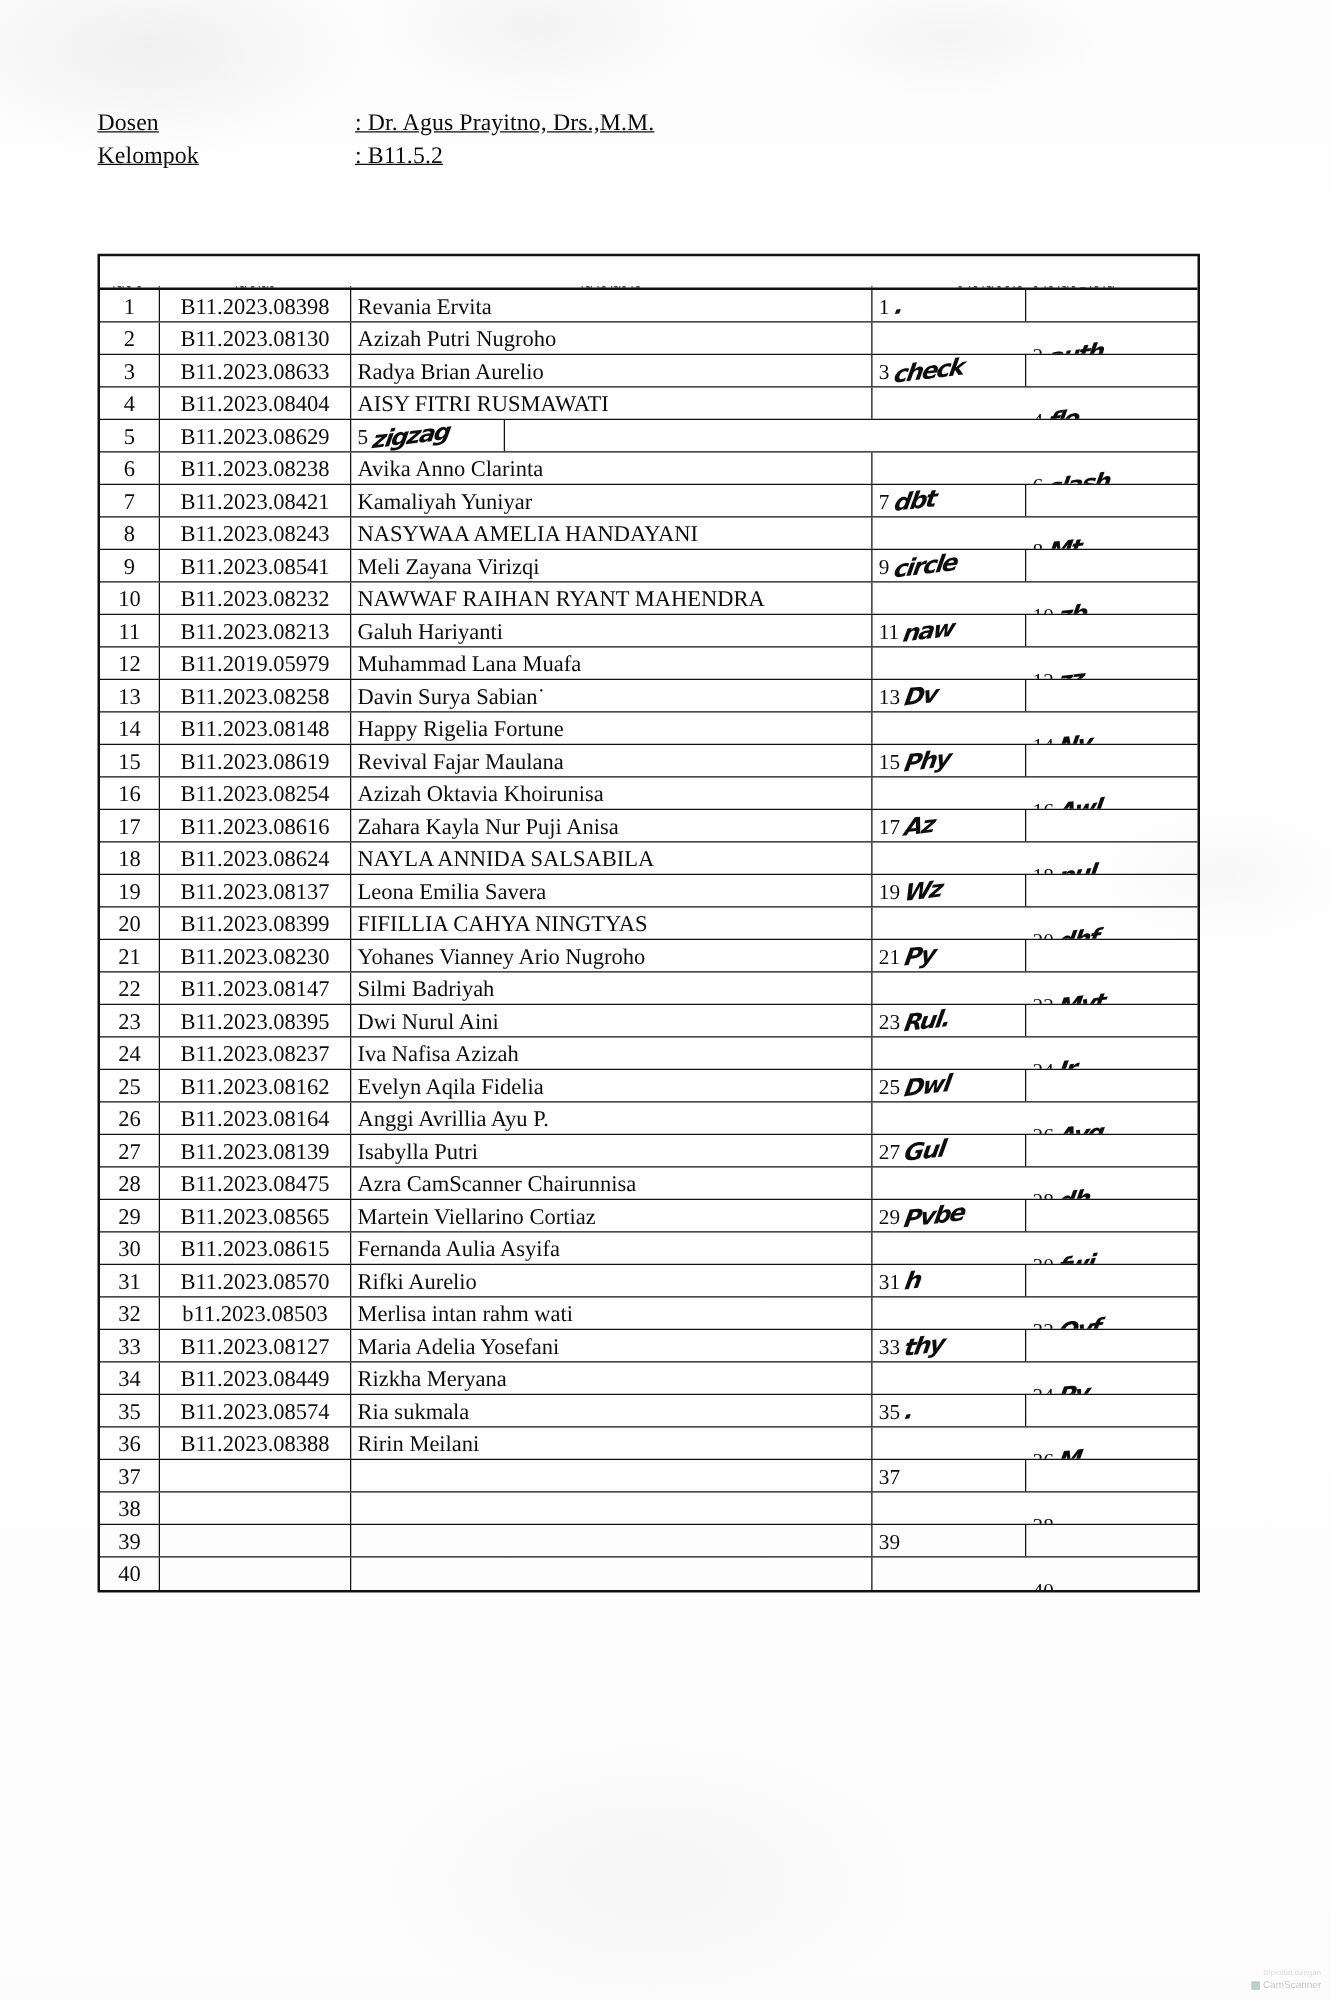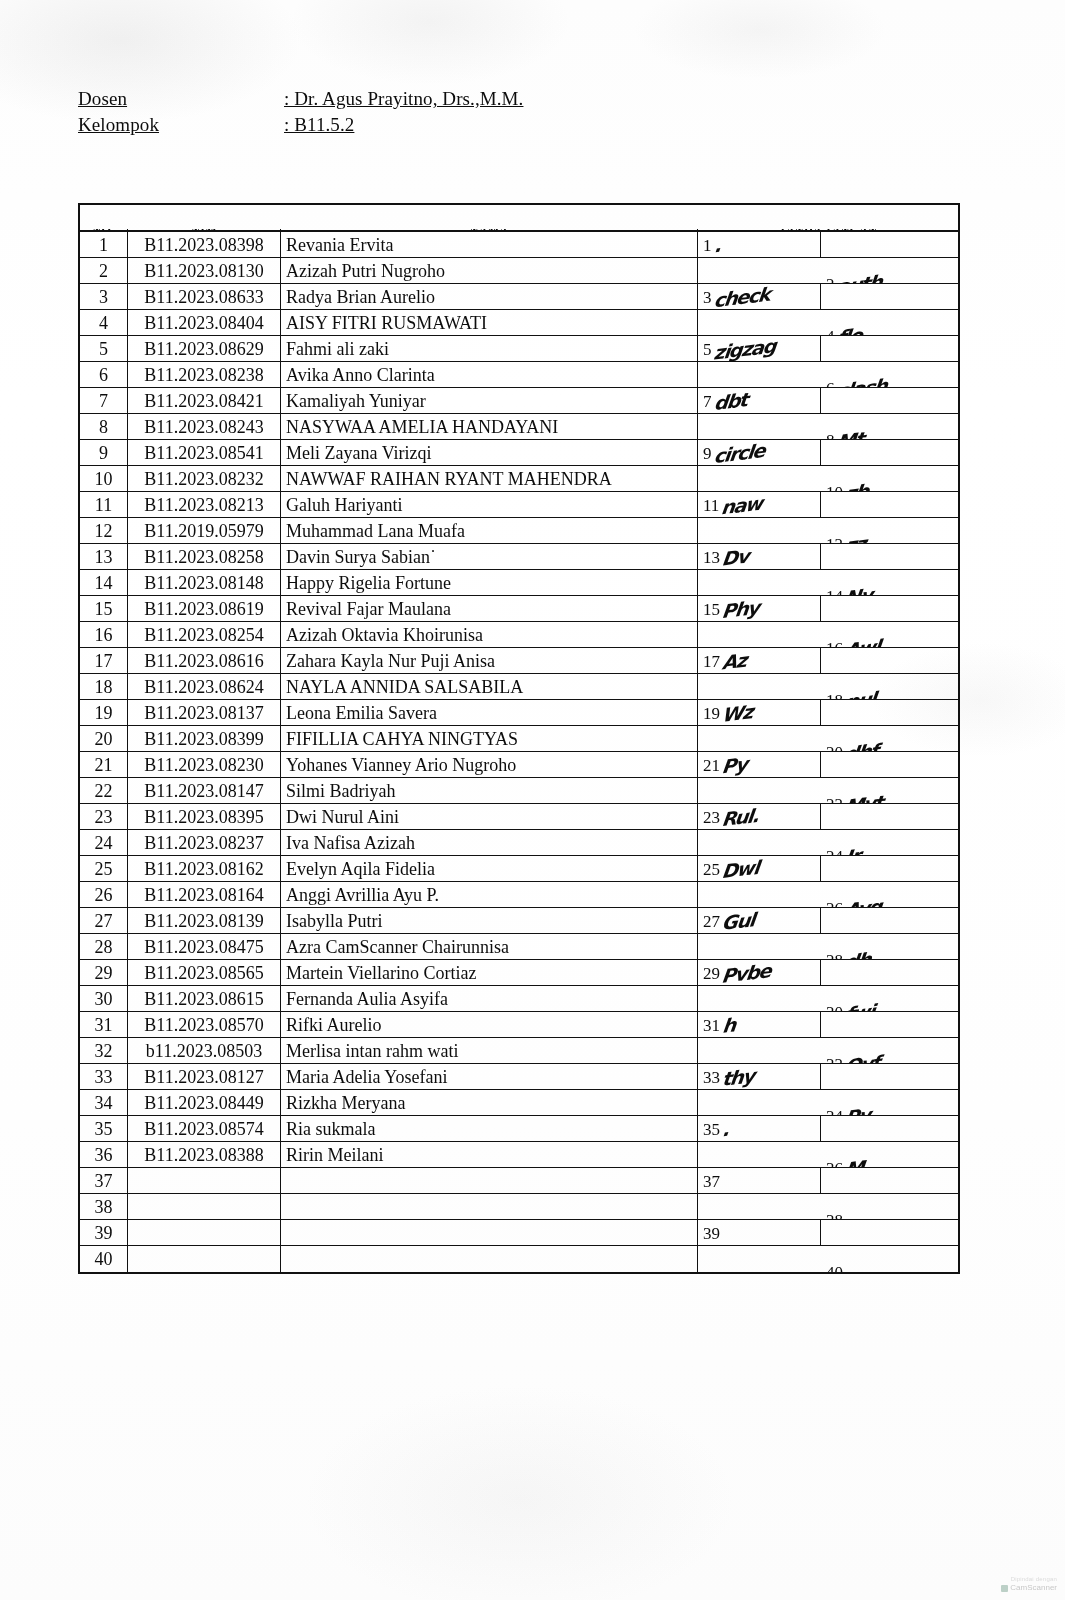--- a/index.html
+++ b/index.html
@@ -65,21 +65,21 @@
     position: relative;
   }
   .trow:last-child { border-bottom: none; }
 
   .head {
     height: 27px;
     border-bottom: 2.2px solid #111;
   }
   .head .cell {
     font-weight: bold;
-    font-size: 12px;
+    font-size: 16px;
     justify-content: center;
     letter-spacing: .3px;
     margin-top: 24px;
   }
 
   .cell {
     box-sizing: border-box;
     display: flex;
     align-items: center;
     border-right: 1.8px solid #111;
@@ -201,21 +201,20 @@
         <div class="cell c-sign">
           <div class="sig-right">
             <span class="sig-num">4</span>
             <span class="sig-mark">flo</span>
           </div>
         </div>
       </div>
       <div class="trow">
         <div class="cell c-no">5</div>
         <div class="cell c-nim">B11.2023.08629</div>
-        <div class="cell c-nama">Fahmi ali zaki</div>
         <div class="cell c-sign">
           <div class="sig-left">
             <span class="sig-num">5</span>
             <span class="sig-mark">zigzag</span>
           </div>
         </div>
       </div>
       <div class="trow">
         <div class="cell c-no">6</div>
         <div class="cell c-nim">B11.2023.08238</div>

